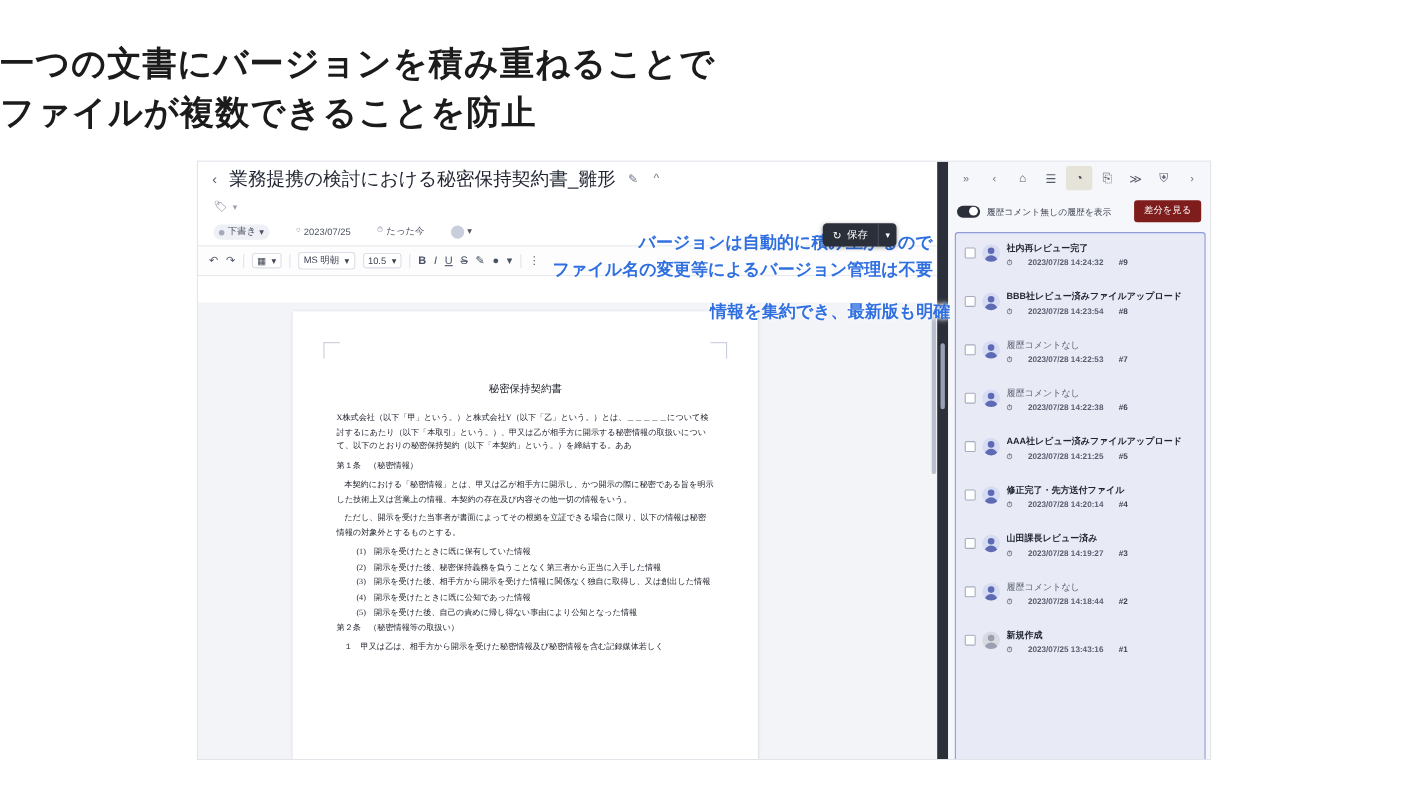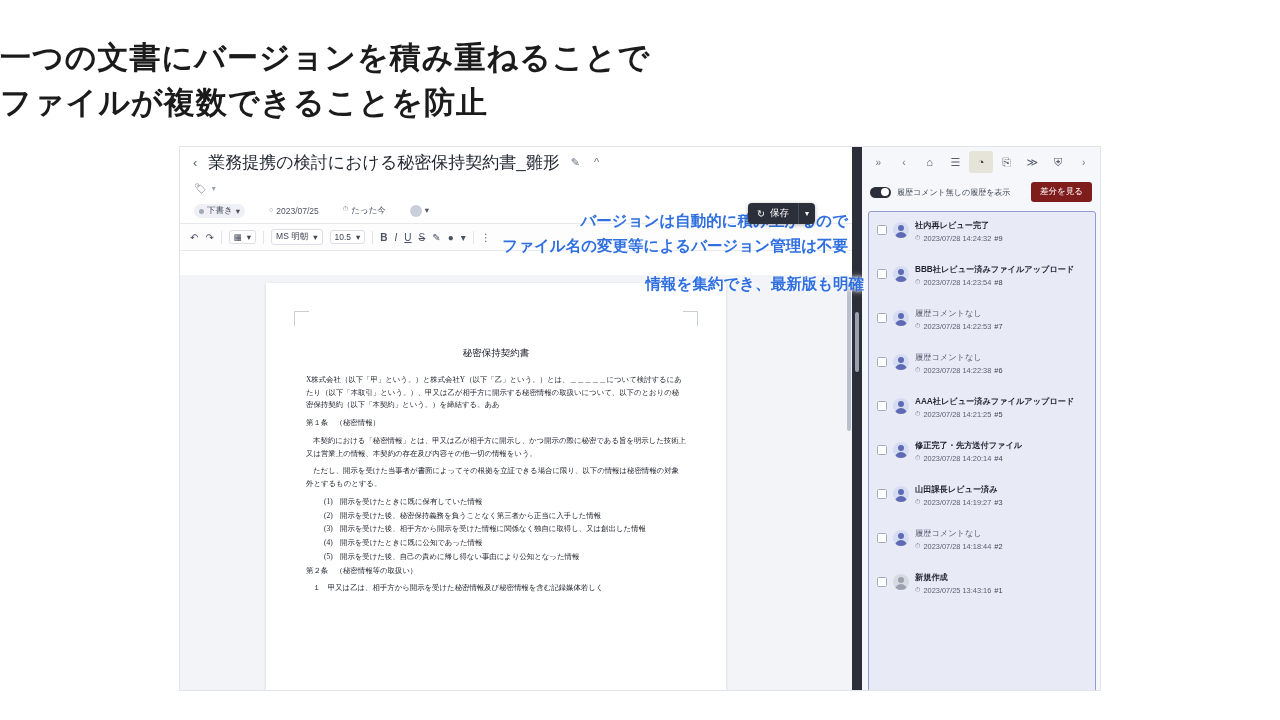--- a/index.html
+++ b/index.html
@@ -165,21 +165,21 @@
     left: 0; top: 128px;
     width: 672px;
     height: 415px;
     background: #f3f4f8;
     overflow: hidden;
   }
   .page {
     position: absolute;
     left: 86px;
     top: 8px;
-    width: 460px;
+    width: 423px;
     height: 420px;
     background: #ffffff;
     box-shadow: 0 1px 3px rgba(0,0,0,.14);
   }
   .corner {
     position: absolute;
     width: 14px; height: 14px;
     border-color: #c9cedb;
   }
   .corner.tl { left: 28px; top: 28px; border-left: 1px solid #c9cedb; border-top: 1px solid #c9cedb; }
@@ -376,22 +376,23 @@
     overflow: hidden;
     text-overflow: ellipsis;
     margin-bottom: 3px;
   }
   .hist-name.muted { font-weight: normal; color: #5b6070; }
   .hist-sub {
     font-size: 7.4px;
     color: #5b6070;
     white-space: nowrap;
     display: flex;
-    align-items: flex-start;
-    gap: 3px;
+    align-items: flex-end;
+    gap: 14px;
+    font-weight: bold;
   }
   .clock { font-size: 7px; color: #7b8194; }
   .hist-num { color: #3e4454; }
 
   
   .annot {
     position: absolute;
     color: #2f6fe0;
     font-weight: bold;
     font-size: 15.5px;

